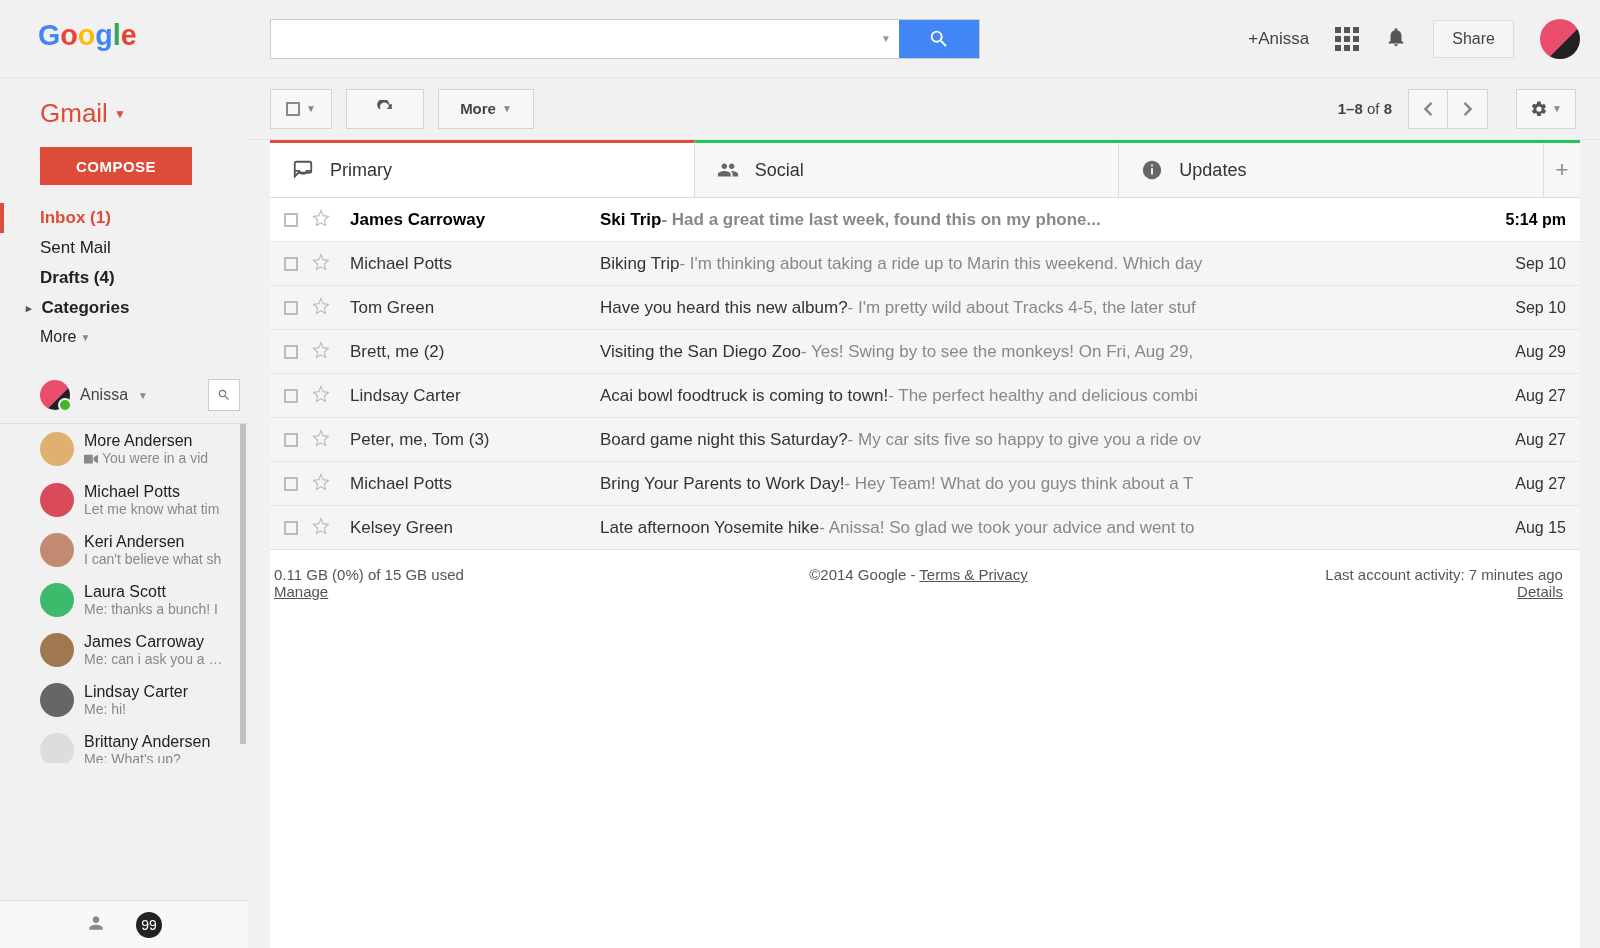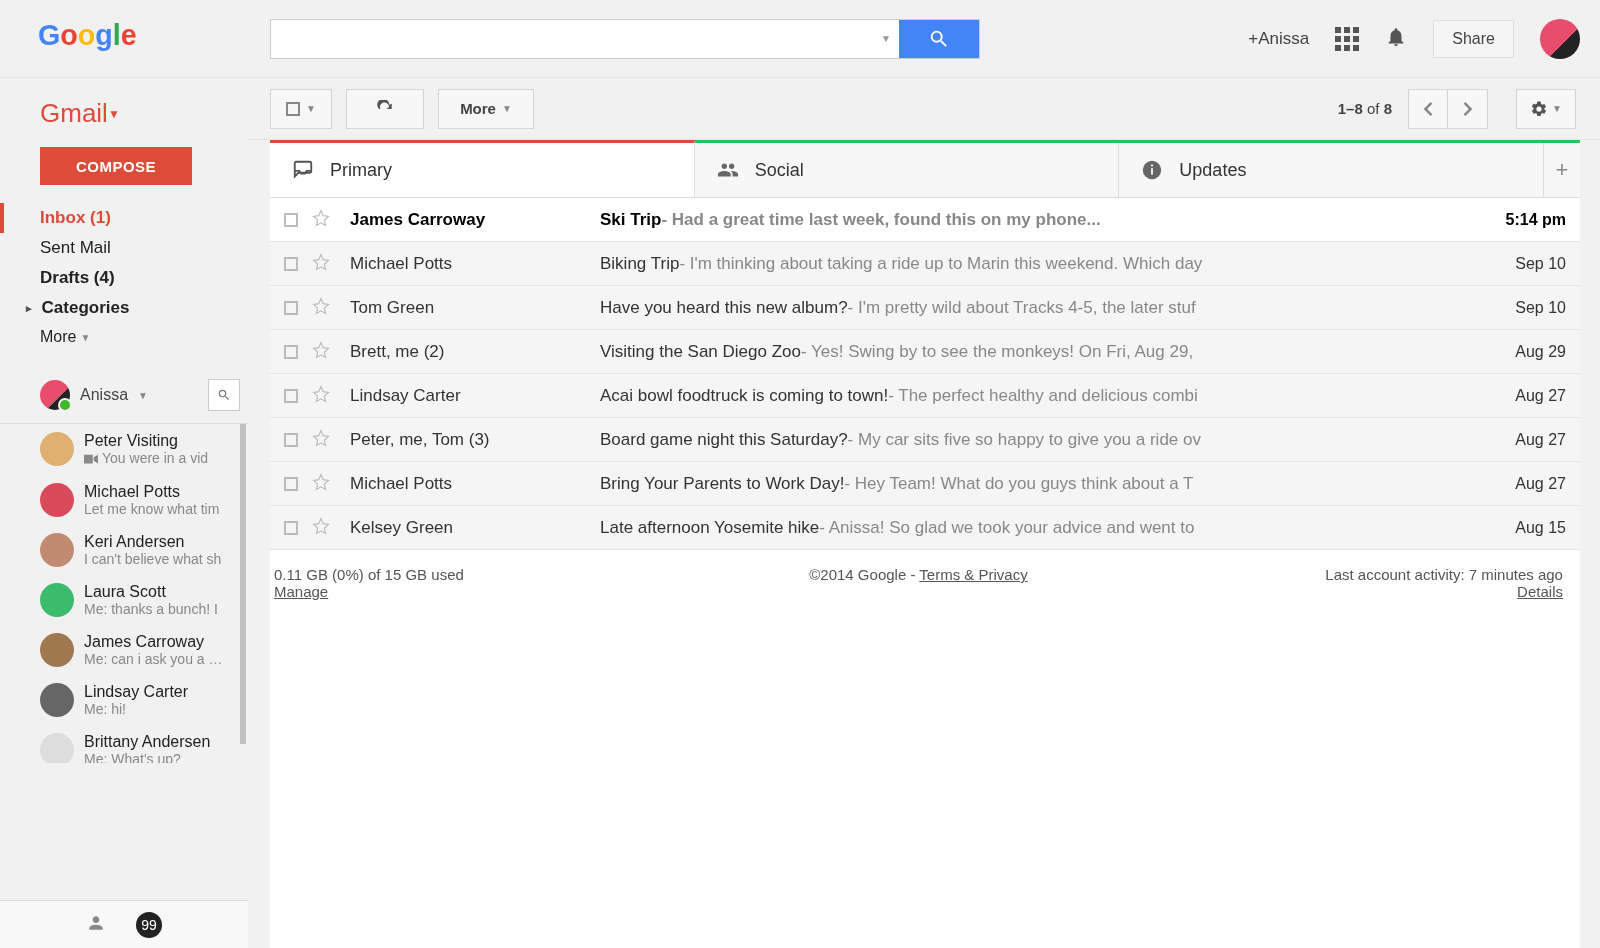--- a/index.html
+++ b/index.html
@@ -36,21 +36,21 @@
   .page-info b{font-weight:bold;}
   .nav-btns { display:flex; }
   .nav-btn { width:40px; height:40px; border:1px solid #d4d4d4; background:#f7f7f7; display:flex; align-items:center; justify-content:center; cursor:pointer;}
   .nav-btn + .nav-btn { border-left:none;}
   .nav-btn svg{ width:10px; height:14px; fill:#888;}
   .gear-btn { width:60px; height:40px; border:1px solid #d4d4d4; background:#f7f7f7; display:flex; align-items:center; justify-content:center; margin-left:28px; cursor:pointer; gap:4px;}
   .gear-btn svg{width:18px; height:18px; fill:#555;}
 
   
   .sidebar { position:absolute; top:78px; left:0; width:248px; height:870px; background:#f1f1f1; padding-top:20px;}
-  .gmail-label { color:#dd4b39; font-size:26px; padding-left:40px; display:flex; align-items:center; }
+  .gmail-label { color:#dd4b39; font-size:26px; padding-left:40px; display:flex; align-items:center; gap:6px;}
   .gmail-label .caret{font-size:12px; color:#dd4b39;}
   .compose-btn { margin:18px 0 18px 40px; width:152px; height:38px; background:#dd4b39; color:#fff; font-weight:bold; font-size:15px; letter-spacing:0.5px; display:flex; align-items:center; justify-content:center; cursor:pointer;}
   .nav-list { list-style:none; padding-left:40px;}
   .nav-list li { padding:5px 0; font-size:17px; cursor:pointer;}
   .nav-list li.active { color:#dd4b39; font-weight:bold; border-left:4px solid #dd4b39; margin-left:-40px; padding-left:36px;}
   .nav-list li.bold { font-weight:bold;}
   .nav-list li.cat { display:flex; align-items:center; gap:6px;}
   .nav-list li.cat::before { content:"▸"; color:#555; font-size:11px; margin-left:-14px; margin-right:4px;}
   .nav-list li.more { display:flex; align-items:center; gap:4px; font-size:16px;}
 
@@ -210,21 +210,21 @@
         <svg viewBox="0 0 24 24">
           <path d="M15.5 14h-.79l-.28-.27A6.47 6.47 0 0016 9.5 6.5 6.5 0 109.5 16c1.61 0 3.09-.59 4.23-1.57l.27.28v.79l5 4.99L20.49 19l-4.99-5zm-6 0C7.01 14 5 11.99 5 9.5S7.01 5 9.5 5 14 7.01 14 9.5 11.99 14 9.5 14z"></path>
         </svg>
       </div>
   </div>
 
   <div class="chat-list" id="chat-list">
       <div class="chat-item">
         <div class="ava" style="background:#e0b070"></div>
         <div class="info">
-          <div class="inm">Peter Visiting</div>
+          <div class="inm">More Andersen</div>
           <div class="imsg"><span class="vcam"><svg viewBox="0 0 16 10">
                 <path d="M0 0h10v10H0zM11 3l5-3v10l-5-3z"></path>
               </svg></span><span>You were in a vid</span></div>
         </div>
       </div>
       <div class="chat-item">
         <div class="ava" style="background:#d94b5b"></div>
         <div class="info">
           <div class="inm">Michael Potts</div>
           <div class="imsg"><span>Let me know what tim</span></div>

